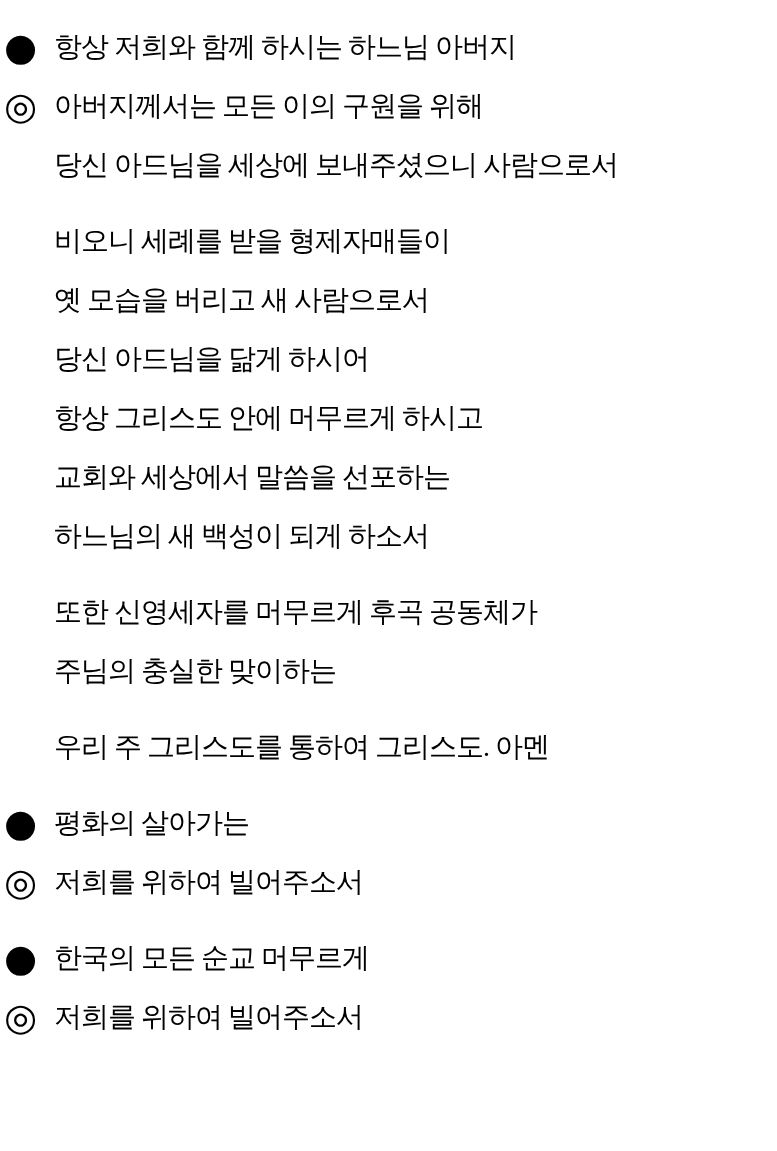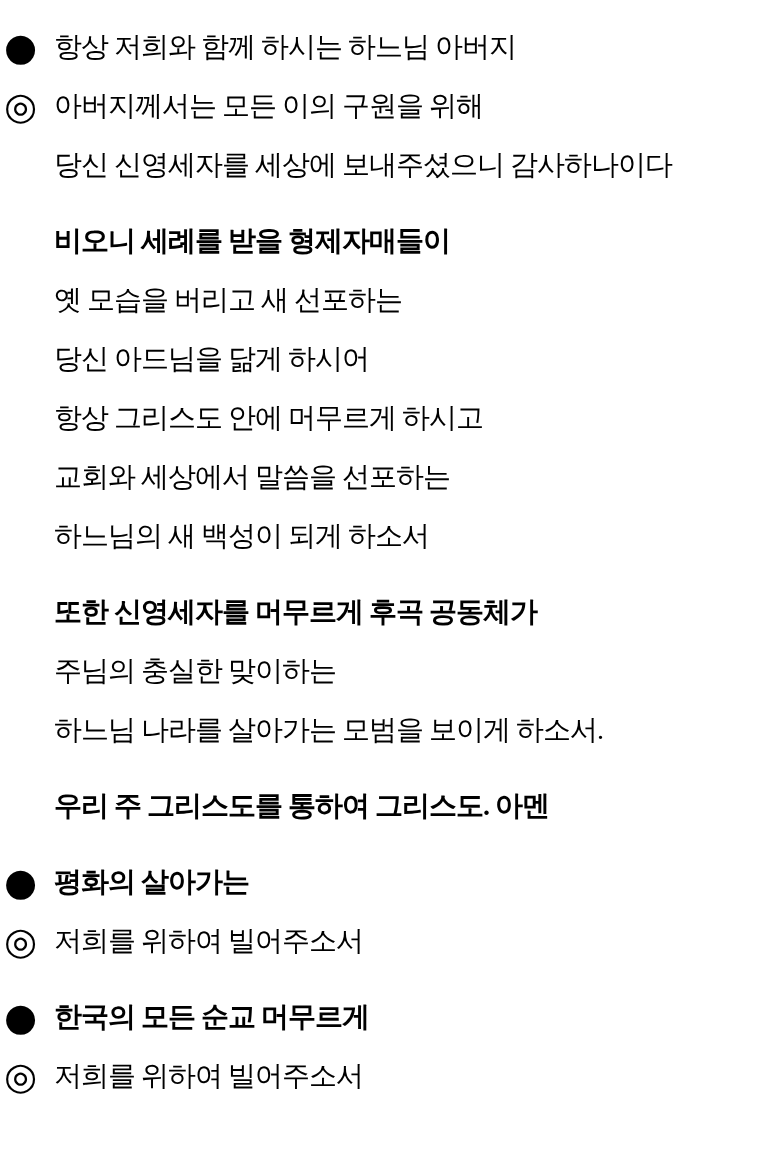--- a/index.html
+++ b/index.html
@@ -22,21 +22,20 @@
     background: #ffffff;
   }
   .line {
     height: 59px;
     display: flex;
     align-items: center;
     white-space: nowrap;
   }
   .line.stanza-gap {
     margin-top: 17px;
-    font-weight: bold;
   }
   .bullet {
     flex: 0 0 50px;
     width: 50px;
     font-family: "DejaVu Sans", sans-serif;
     font-size: 38px;
     line-height: 1;
     text-align: left;
     color: #000000;
   }
@@ -57,31 +56,31 @@
     <span class="text">항상 저희와 함께 하시는 하느님 아버지</span>
   </div>
 
   <div class="line">
     <span class="bullet">◎</span>
     <span class="text">아버지께서는 모든 이의 구원을 위해</span>
   </div>
 
   <div class="line">
     <span class="bullet"></span>
-    <span class="text">당신 신영세자를 세상에 보내주셨으니 감사하나이다</span>
+    <span class="text">당신 아드님을 세상에 보내주셨으니 사람으로서</span>
   </div>
 
   <div class="line stanza-gap">
     <span class="bullet"></span>
     <span class="text">비오니 세례를 받을 형제자매들이</span>
   </div>
 
   <div class="line">
     <span class="bullet"></span>
-    <span class="text">옛 모습을 버리고 새 선포하는</span>
+    <span class="text">옛 모습을 버리고 새 사람으로서</span>
   </div>
 
   <div class="line">
     <span class="bullet"></span>
     <span class="text">당신 아드님을 닮게 하시어</span>
   </div>
 
   <div class="line">
     <span class="bullet"></span>
     <span class="text">항상 그리스도 안에 머무르게 하시고</span>
@@ -100,24 +99,20 @@
   <div class="line stanza-gap">
     <span class="bullet"></span>
     <span class="text">또한 신영세자를 머무르게 후곡 공동체가</span>
   </div>
 
   <div class="line">
     <span class="bullet"></span>
     <span class="text">주님의 충실한 맞이하는</span>
   </div>
 
-  <div class="line">
-    <span class="bullet"></span>
-    <span class="text">하느님 나라를 살아가는 모범을 보이게 하소서.</span>
-  </div>
 
   <div class="line stanza-gap">
     <span class="bullet"></span>
     <span class="text">우리 주 그리스도를 통하여 그리스도. 아멘</span>
   </div>
 
   <div class="line stanza-gap">
     <span class="bullet">●</span>
     <span class="text">평화의 살아가는</span>
   </div>

